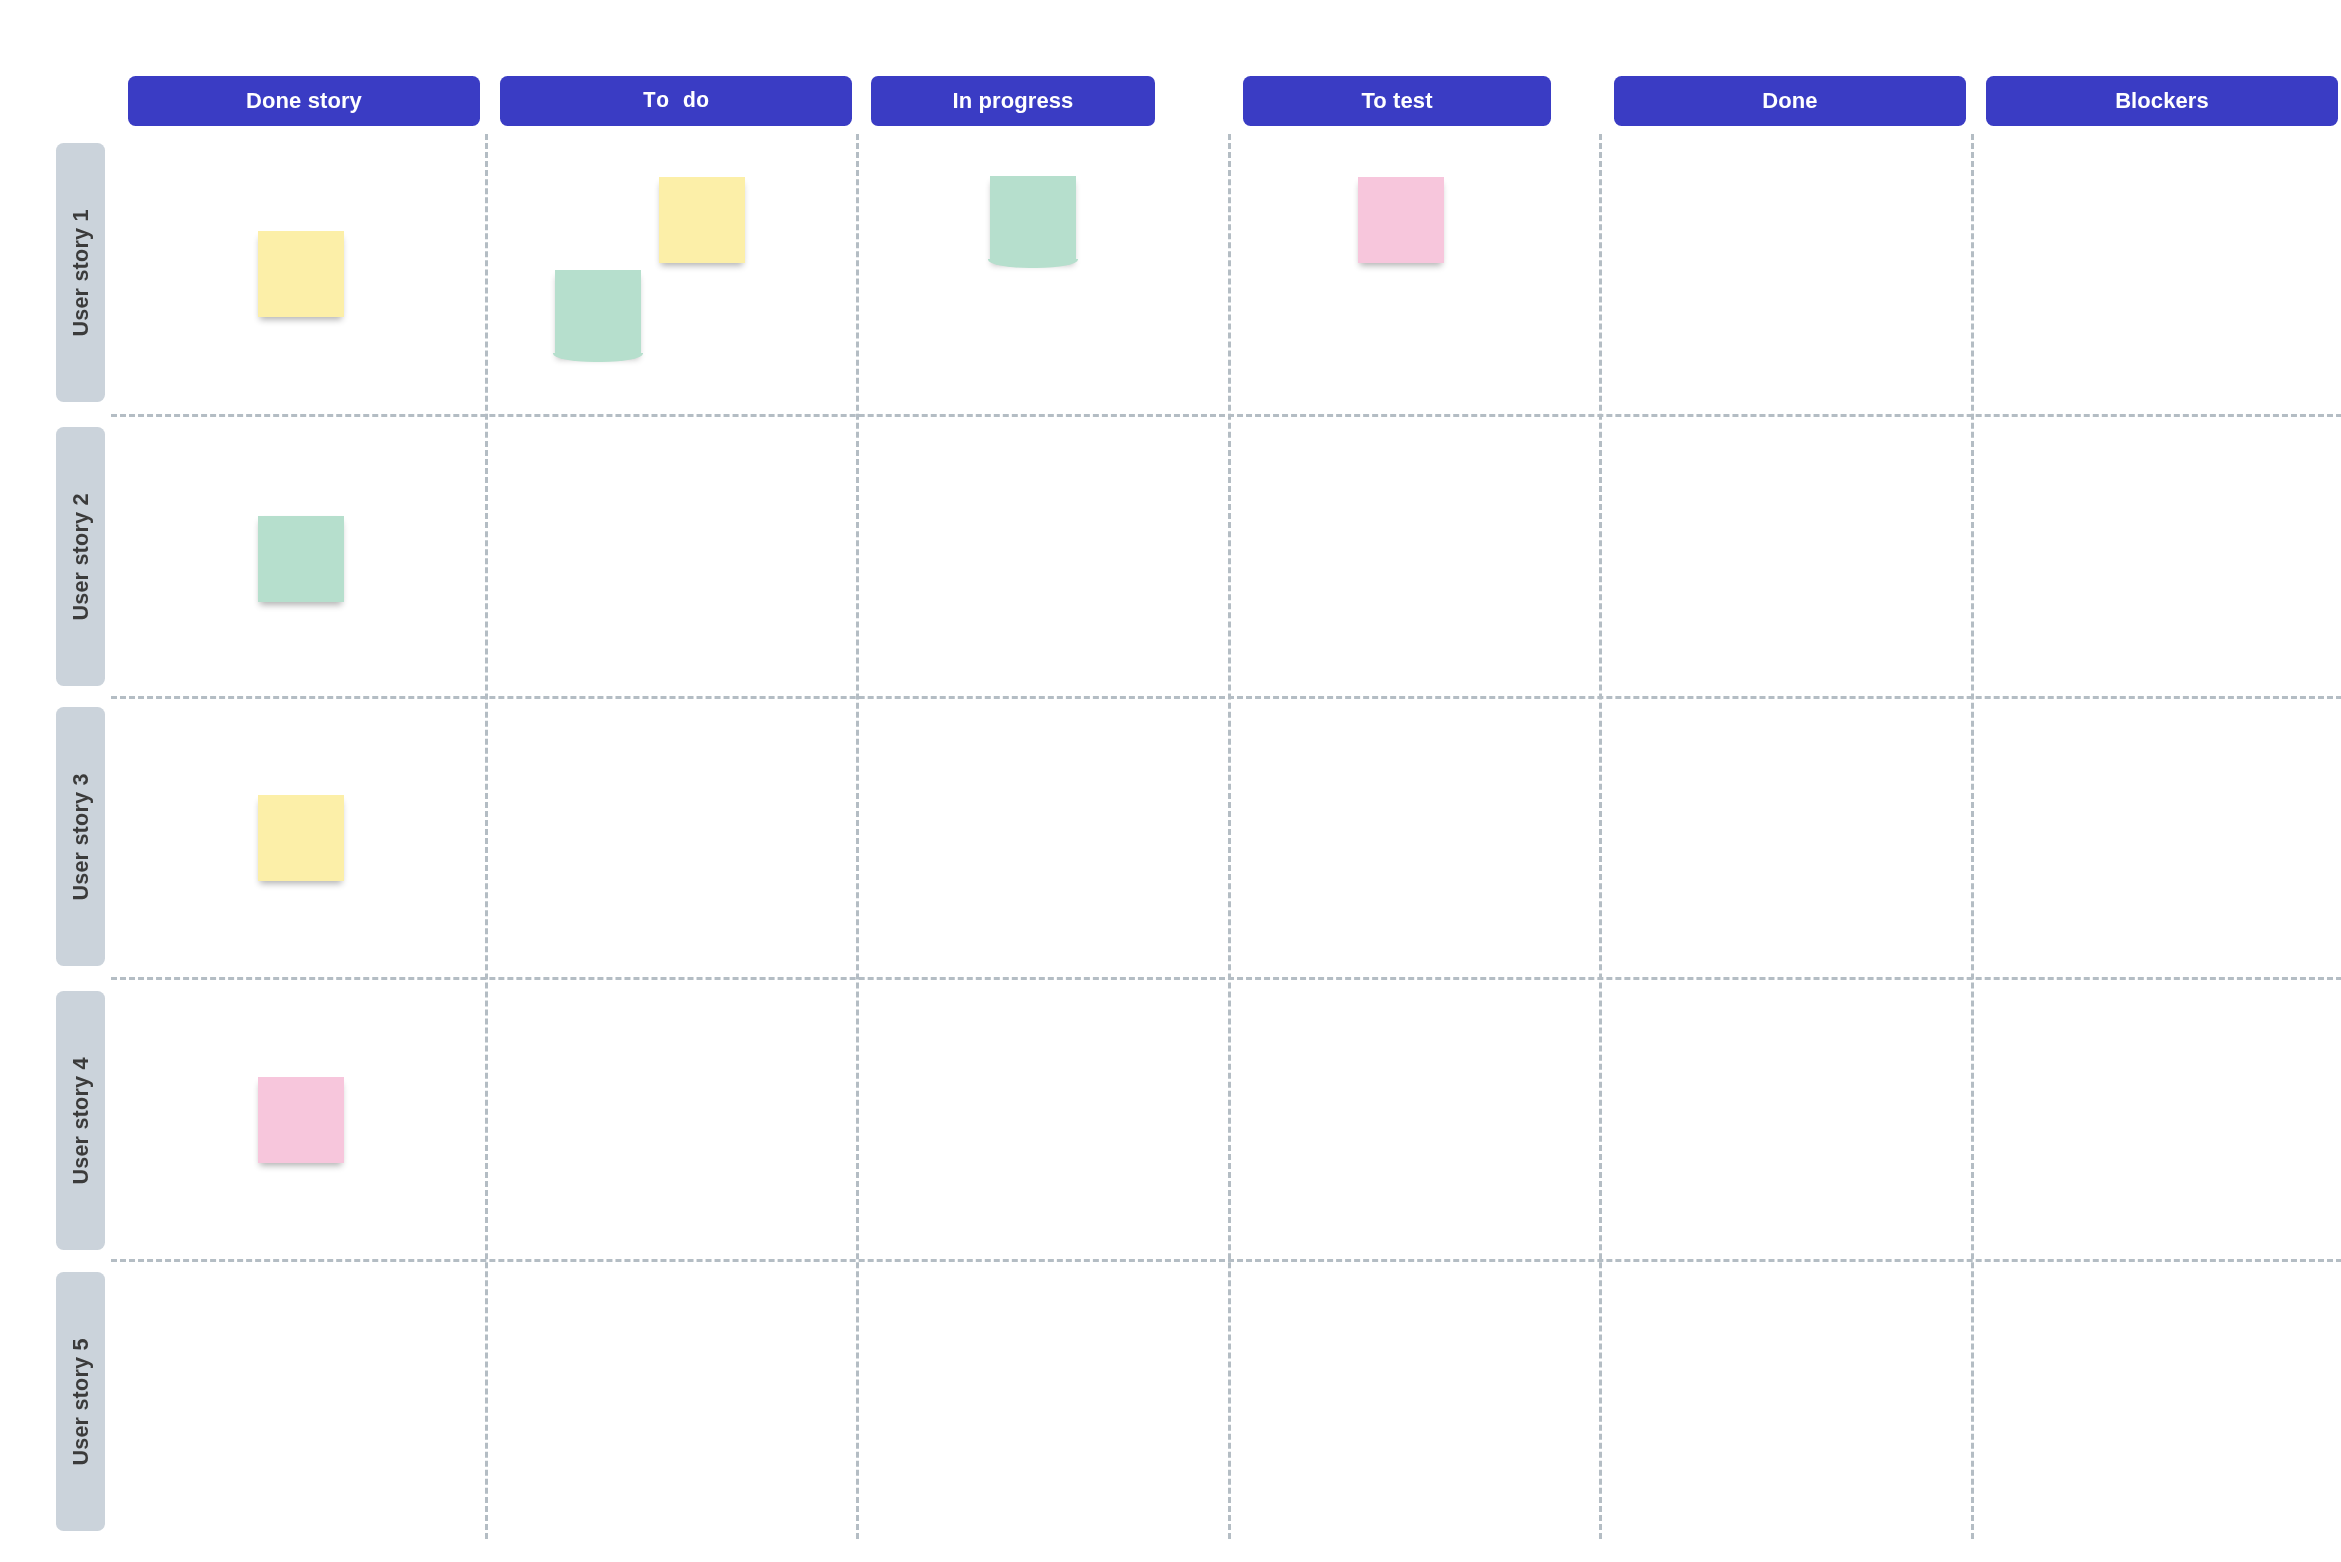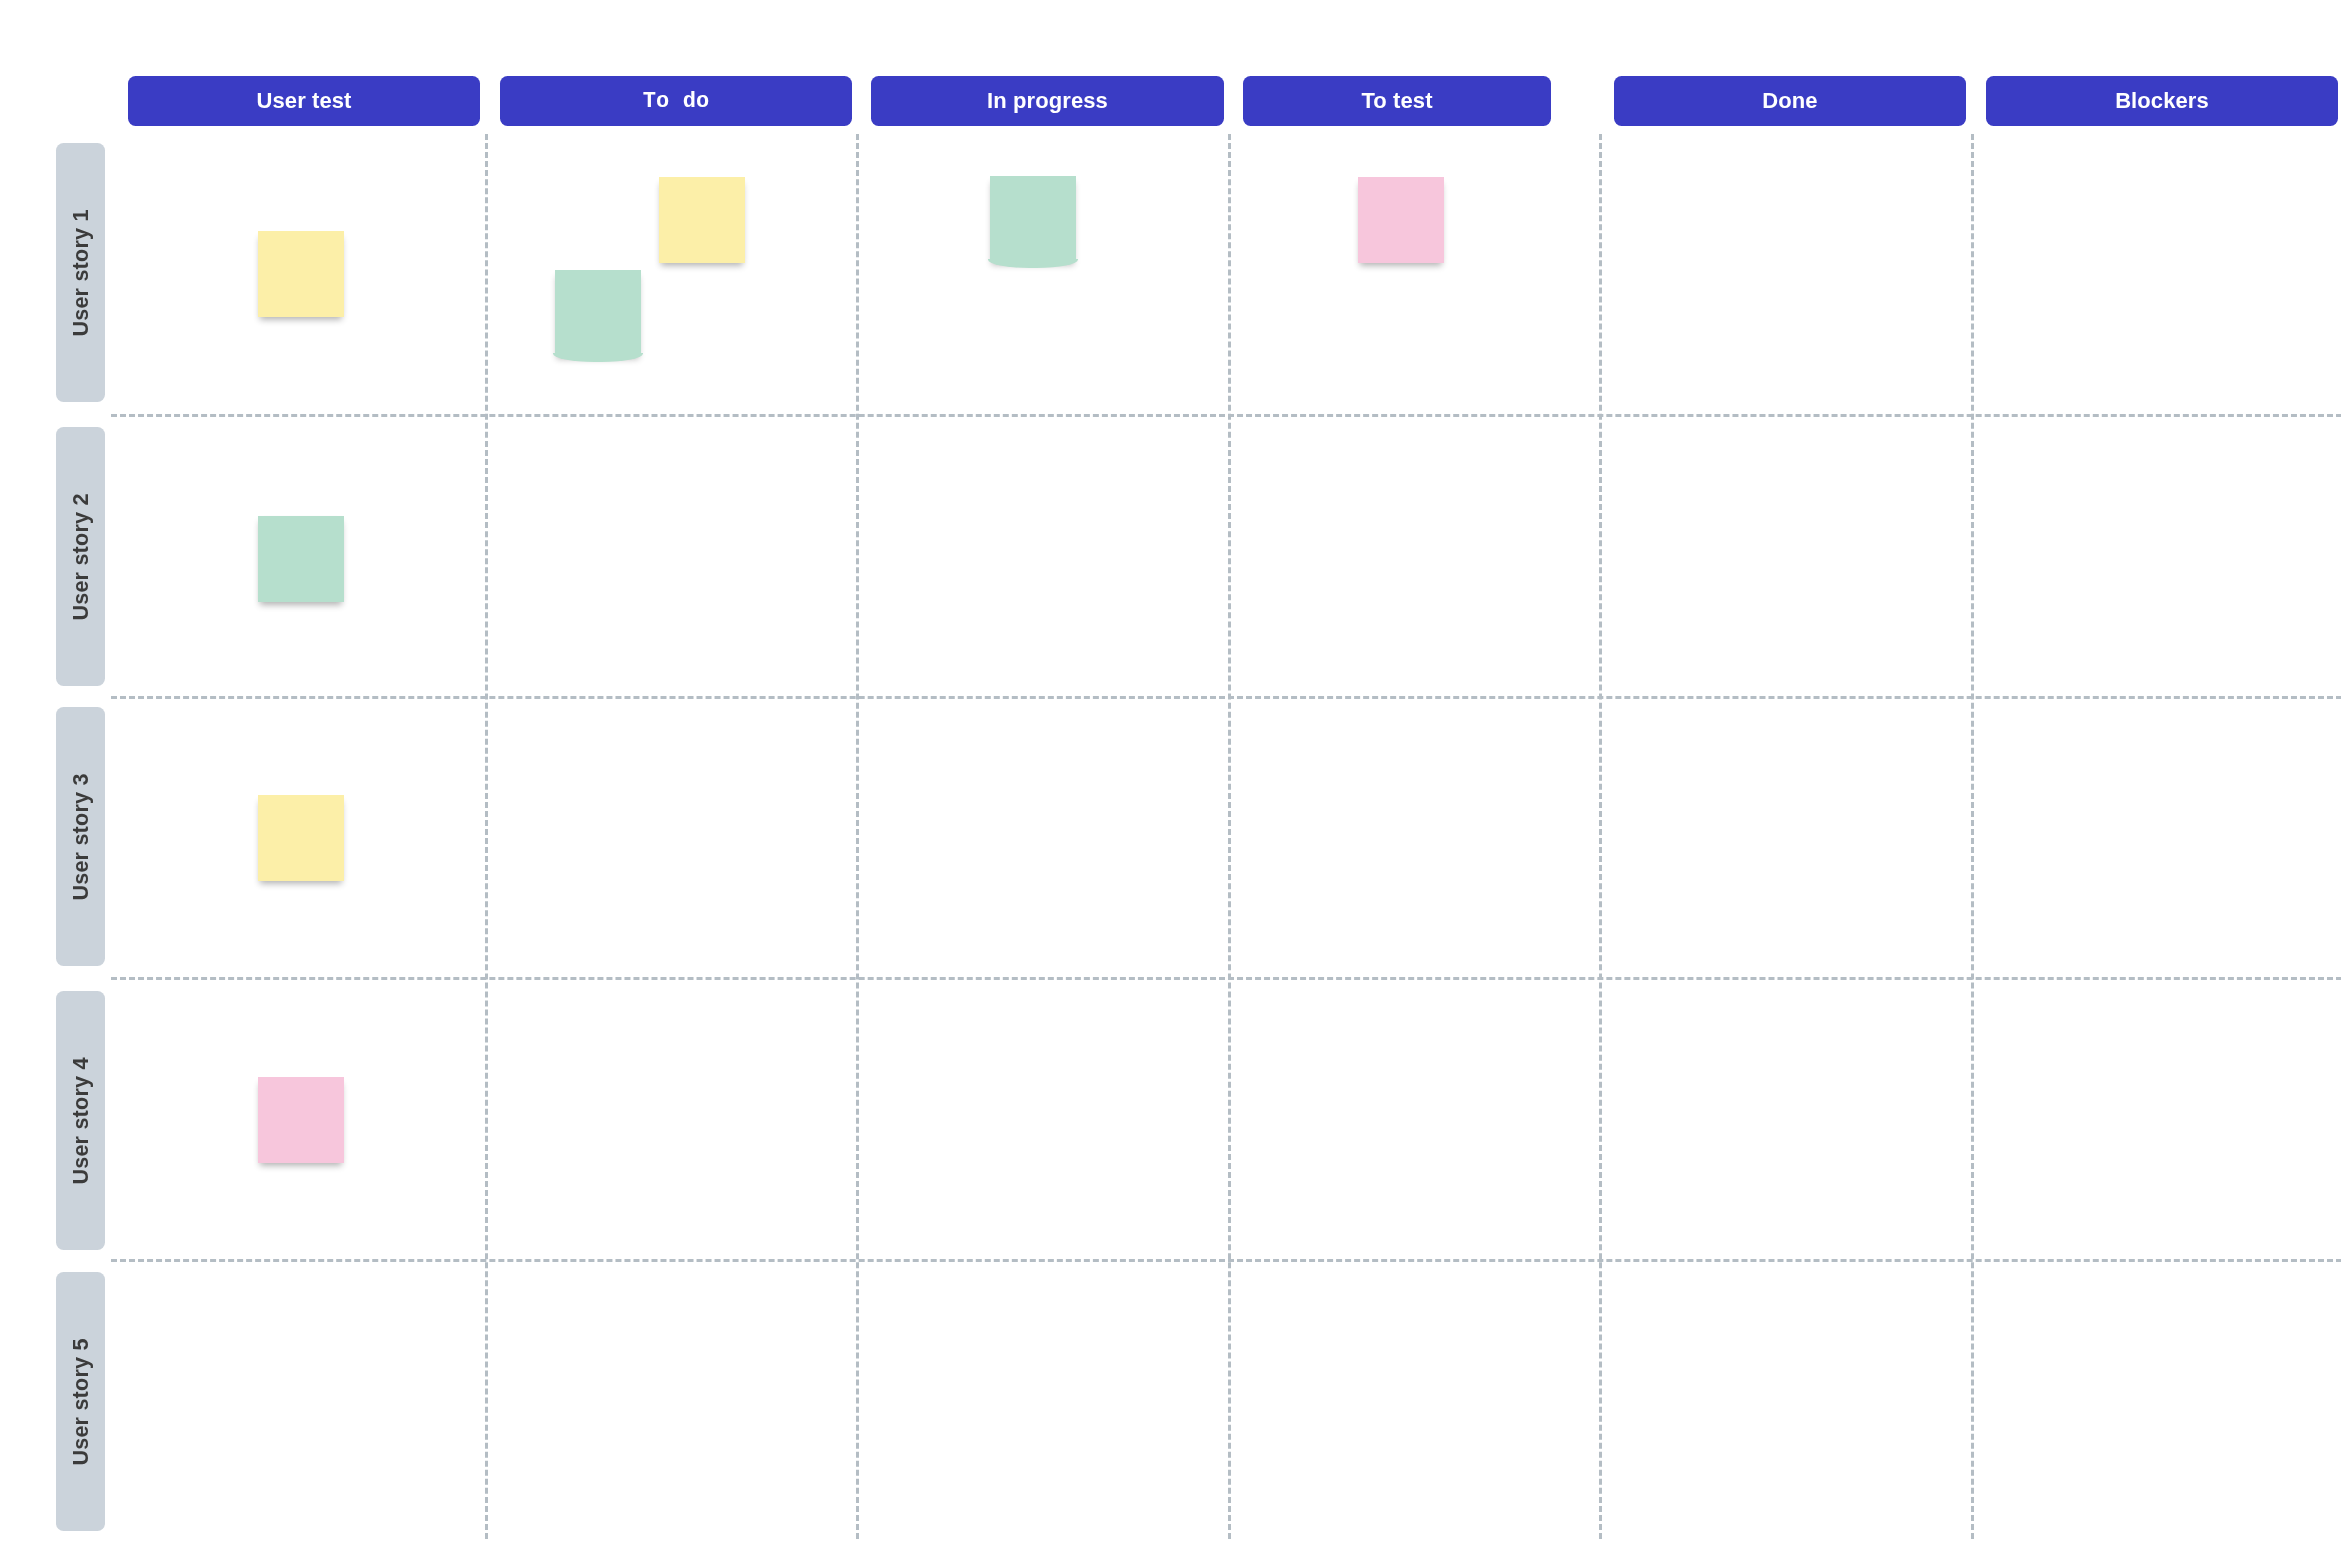--- a/index.html
+++ b/index.html
@@ -99,26 +99,26 @@
     background: inherit;
     border-radius: 0 0 46% 46% / 0 0 100% 100%;
   }
 </style>
 </head>
 <body>
 
 <div id="board">
 
   <div class="col-header" style="left: 128px; width: 352px; background: rgb(58, 60, 196);">
-    <span>User test</span>
+    <span>Done story</span>
   </div>
   <div class="col-header" style="left: 500px; width: 352px; background: rgb(58, 60, 196); font-family: Liberation Mono, monospace;">
     <span>To do</span>
   </div>
-  <div class="col-header" style="left: 871px; width: 353px; background: rgb(58, 60, 196);">
+  <div class="col-header" style="left: 871px; width: 284px; background: rgb(58, 60, 196); border-radius: 7px;">
     <span>In progress</span>
   </div>
   <div class="col-header" style="left: 1243px; width: 308px; background: rgb(58, 60, 196);">
     <span>To test</span>
   </div>
   <div class="col-header" style="left: 1614px; width: 352px; background: rgb(58, 60, 196);">
     <span>Done</span>
   </div>
   <div class="col-header" style="left: 1986px; width: 352px; background: rgb(58, 60, 196);">
     <span>Blockers</span>

